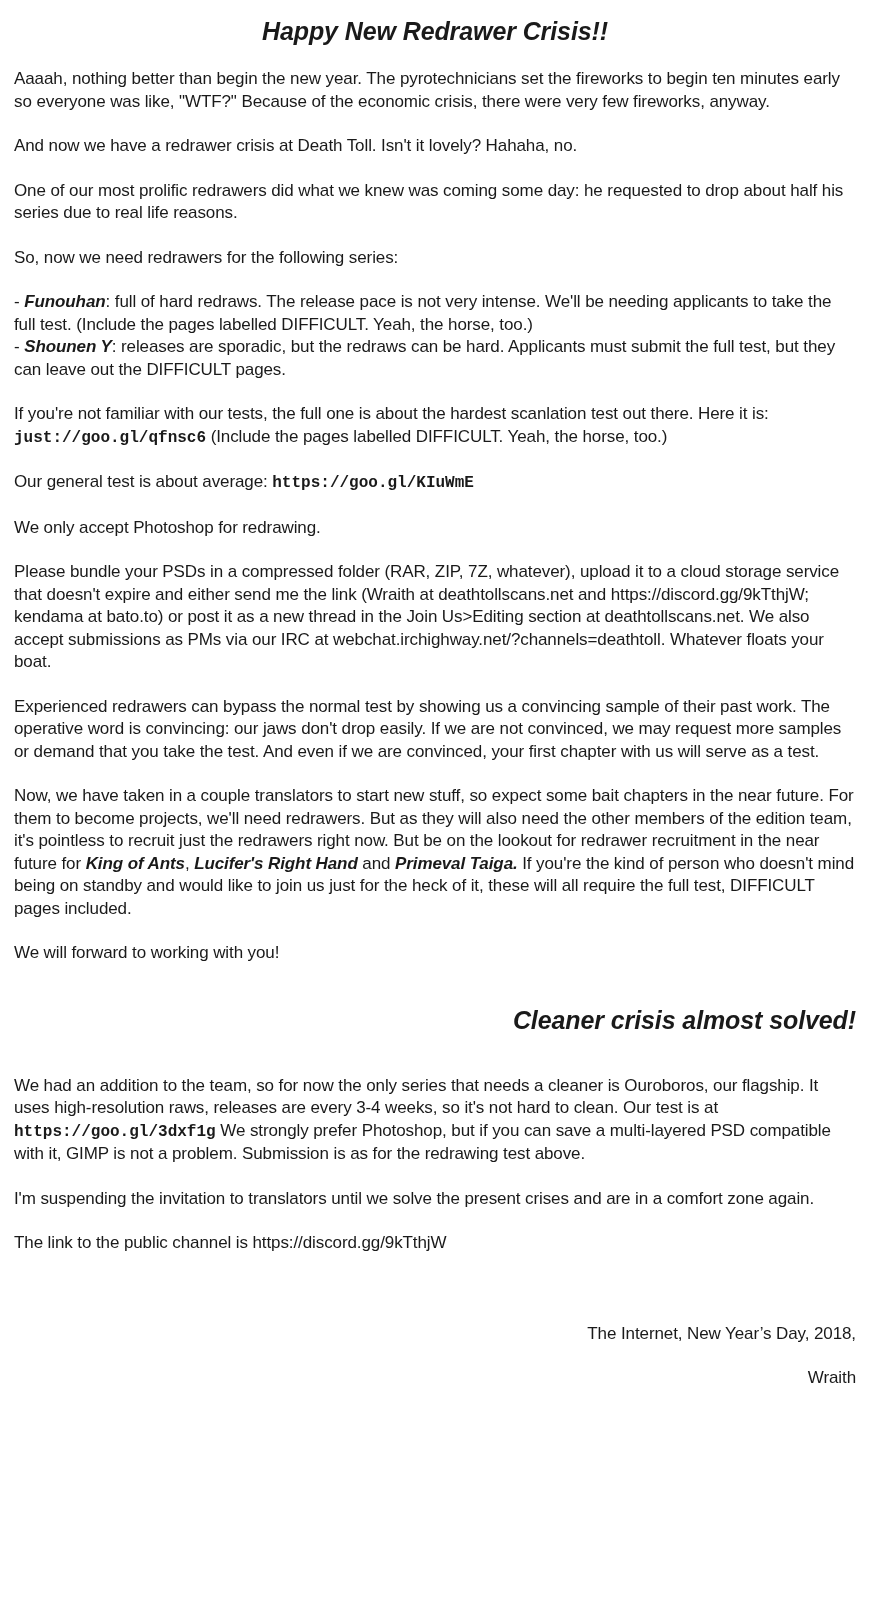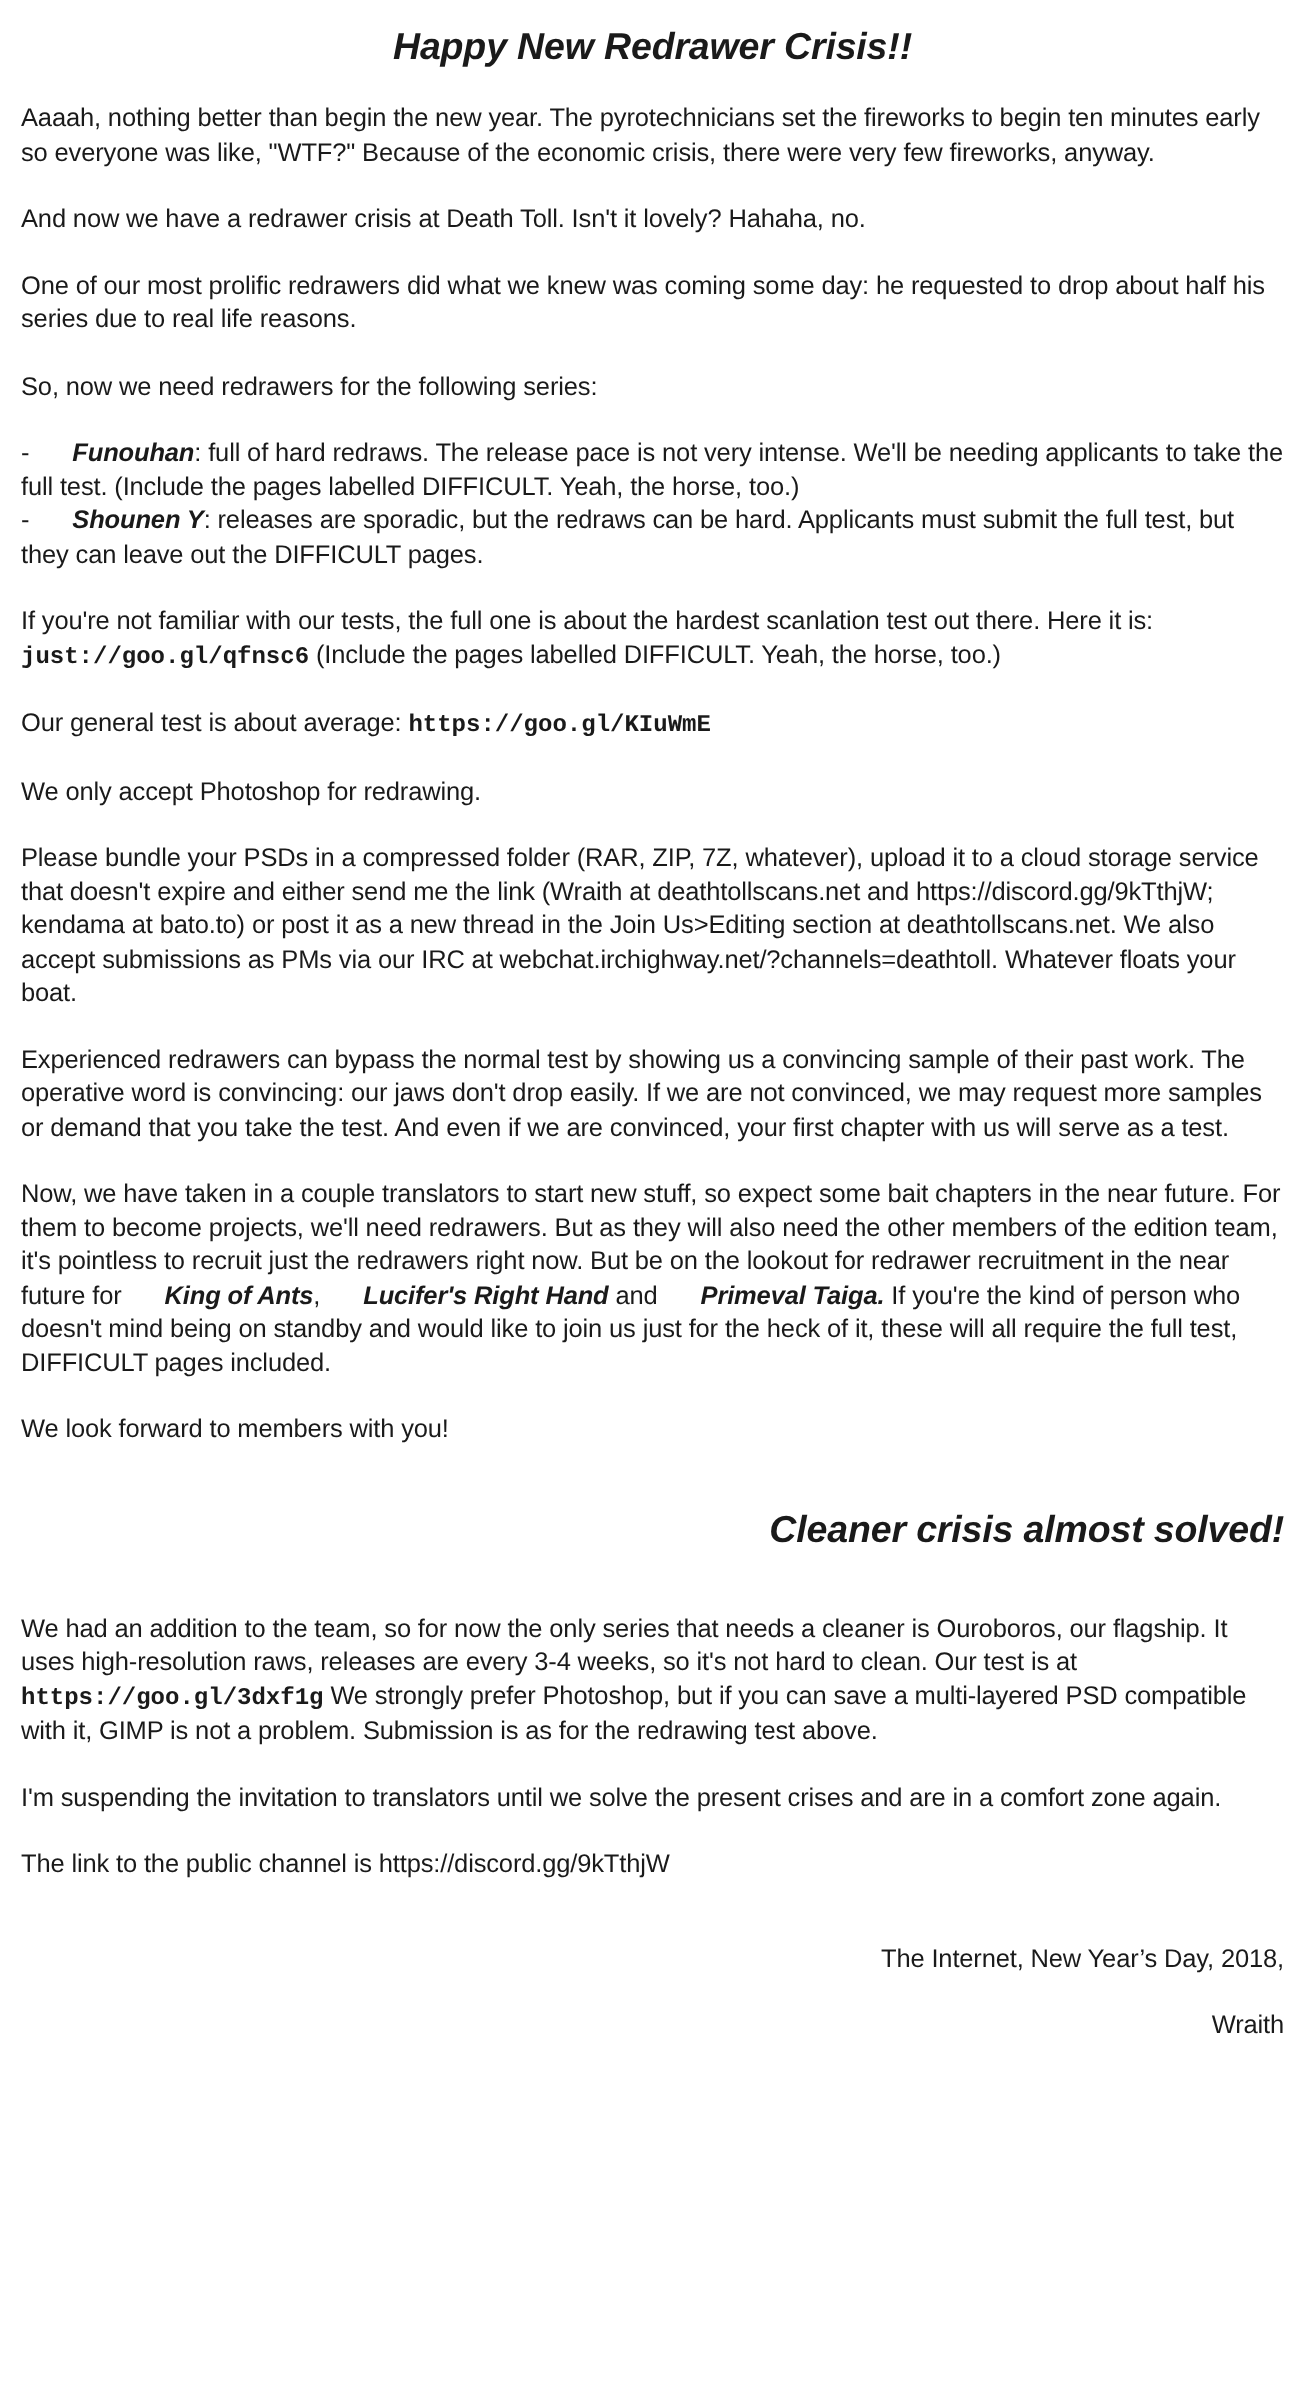--- a/index.html
+++ b/index.html
@@ -43,30 +43,29 @@
   }
   p.li {
     margin: 0;
   }
   p.p + p.li {
     margin-top: 22px;
   }
   .s-bi {
     font-weight: bold;
     font-style: italic;
-    margin-left: 24px;
   }
   .s-m {
     font-family: "Liberation Mono", monospace;
     font-weight: bold;
     font-size: 16px;
     letter-spacing: 0;
   }
   .signature {
-    margin-top: 40px;
+    margin-top: 68px;
     text-align: right;
   }
   .sig-dateline {
     margin: 0 0 22px 0;
   }
   .sig-author, .sig-group {
     margin: 0;
   }
 </style>
 </head>
@@ -81,21 +80,21 @@
       <p class="p"><span>One of our most prolific redrawers did what we knew was coming some day: he requested to drop about half his series due to real life reasons.</span></p>
       <p class="p"><span>So, now we need redrawers for the following series:</span></p>
       <p class="li"><span>- </span><span class="s-bi">Funouhan</span><span>: full of hard redraws. The release pace is not very intense. We'll be needing applicants to take the full test. (Include the pages labelled DIFFICULT. Yeah, the horse, too.)</span></p>
       <p class="li"><span>- </span><span class="s-bi">Shounen Y</span><span>: releases are sporadic, but the redraws can be hard. Applicants must submit the full test, but they can leave out the DIFFICULT pages.</span></p>
       <p class="p"><span>If you're not familiar with our tests, the full one is about the hardest scanlation test out there. Here it is: </span><span class="s-m">just://goo.gl/qfnsc6</span><span> (Include the pages labelled DIFFICULT. Yeah, the horse, too.)</span></p>
       <p class="p"><span>Our general test is about average: </span><span class="s-m">https://goo.gl/KIuWmE</span></p>
       <p class="p"><span>We only accept Photoshop for redrawing.</span></p>
       <p class="p"><span>Please bundle your PSDs in a compressed folder (RAR, ZIP, 7Z, whatever), upload it to a cloud storage service that doesn't expire and either send me the link (Wraith at deathtollscans.net and https://discord.gg/9kTthjW; kendama at bato.to) or post it as a new thread in the Join Us&gt;Editing section at deathtollscans.net. We also accept submissions as PMs via our IRC at webchat.irchighway.net/?channels=deathtoll. Whatever floats your boat.</span></p>
       <p class="p"><span>Experienced redrawers can bypass the normal test by showing us a convincing sample of their past work. The operative word is convincing: our jaws don't drop easily. If we are not convinced, we may request more samples or demand that you take the test. And even if we are convinced, your first chapter with us will serve as a test.</span></p>
       <p class="p"><span>Now, we have taken in a couple translators to start new stuff, so expect some bait chapters in the near future. For them to become projects, we'll need redrawers. But as they will also need the other members of the edition team, it's pointless to recruit just the redrawers right now. But be on the lookout for redrawer recruitment in the near future for </span><span class="s-bi">King of Ants</span><span>, </span><span class="s-bi">Lucifer's Right Hand</span><span> and </span><span class="s-bi">Primeval Taiga.</span><span> If you're the kind of person who doesn't mind being on standby and would like to join us just for the heck of it, these will all require the full test, DIFFICULT pages included.</span></p>
-      <p class="p"><span>We look forward to members with you!</span></p>
+      <p class="p"><span>We will forward to working with you!</span></p>
       <h2 class="h2"><span>Cleaner crisis almost solved!</span></h2>
       <p class="p"><span>We had an addition to the team, so for now the only series that needs a cleaner is Ouroboros, our flagship. It uses high-resolution raws, releases are every 3-4 weeks, so it's not hard to clean. Our test is at </span><span class="s-m">https://goo.gl/3dxf1g</span><span> We strongly prefer Photoshop, but if you can save a multi-layered PSD compatible with it, GIMP is not a problem. Submission is as for the redrawing test above.</span></p>
       <p class="p"><span>I'm suspending the invitation to translators until we solve the present crises and are in a comfort zone again.</span></p>
       <p class="p"><span>The link to the public channel is https://discord.gg/9kTthjW</span></p>
     </div>
 
   <div class="signature">
     <p class="sig-dateline">The Internet, New Year’s Day, 2018,</p>
     <p class="sig-author">Wraith</p>
   </div>

